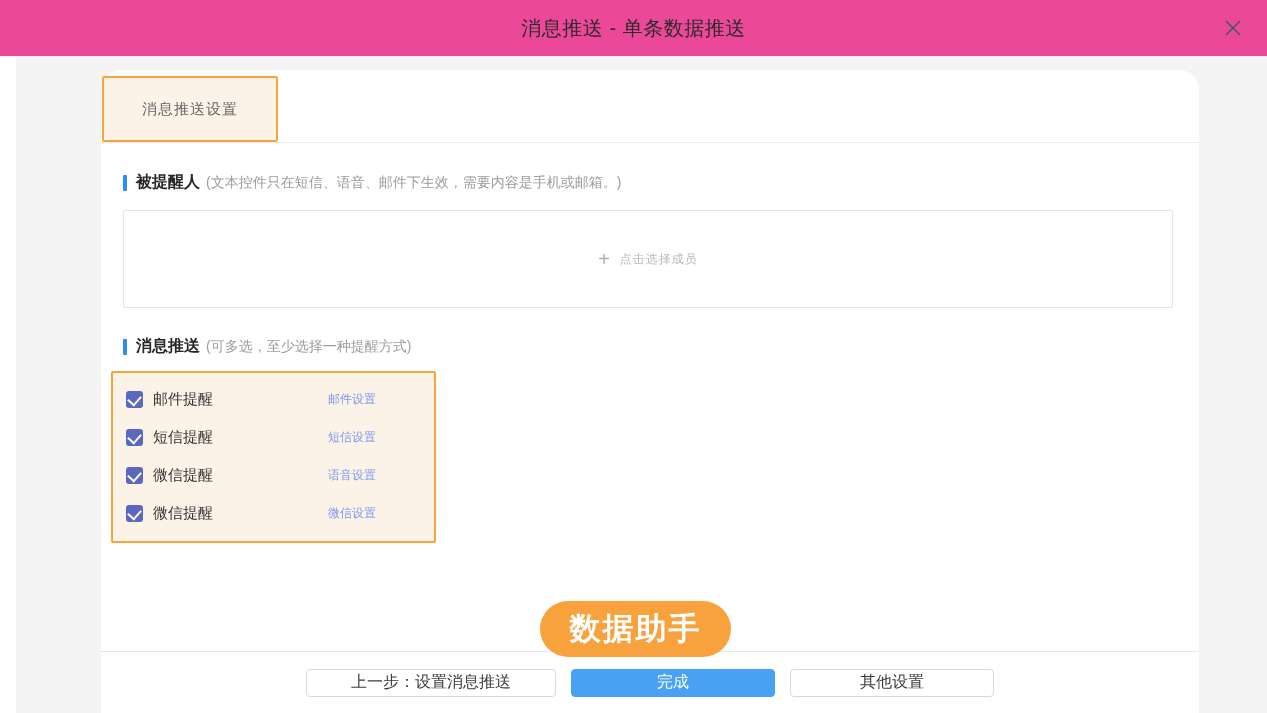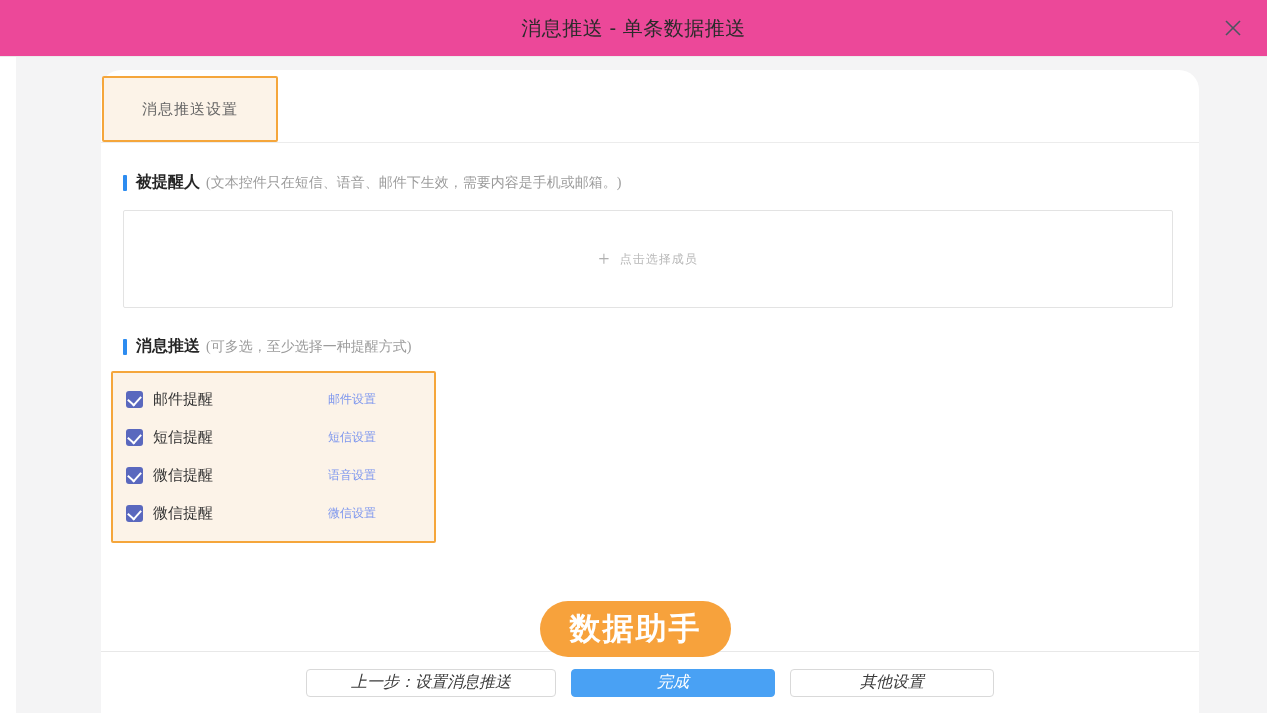--- a/index.html
+++ b/index.html
@@ -44,21 +44,21 @@
   }
   .tab-highlight {
     position: absolute; left: 1px; top: 6px; width: 176px; height: 66px;
     background: #fcf3e8; border: 2px solid #f5a63b; border-radius: 2px;
     display: flex; align-items: center; justify-content: center;
     cursor: pointer;
   }
   .tab-label { font-size: 15px; color: #666666; letter-spacing: 1px; }
 
   
-  .content { padding: 0 26px 0 22px; font-family: Liberation Serif, serif; }
+  .content { padding: 0 26px 0 22px; }
 
   .section-header { display: flex; align-items: center; }
   .section-header.first { margin-top: 29px; }
   .section-header.second { margin-top: 28px; }
   .section-bar {
     width: 4px; height: 16px; background: #2d8cf0;
     border-radius: 1px; margin-right: 9px; flex: none;
   }
   .section-title { font-size: 16px; font-weight: bold; color: #262626; }
   .section-note { font-size: 14px; color: #9c9c9c; margin-left: 6px; }
@@ -112,21 +112,21 @@
   
   .footer {
     position: absolute; left: 85px; bottom: 0; width: 1098px; height: 62px;
     background: #ffffff; border-top: 1px solid #e8e8e8;
     display: flex; align-items: center; justify-content: center; gap: 15px;
     z-index: 10;
   }
   .btn {
     height: 28px; border-radius: 4px; font-size: 16px;
     display: flex; align-items: center; justify-content: center;
-    cursor: pointer; font-family: inherit; font-style: italic;
+    cursor: pointer; font-family: inherit;
   }
   .btn-default {
     background: #ffffff; border: 1px solid #d9d9d9; color: #3a3a3a;
   }
   .btn-prev { width: 250px; }
   .btn-done {
     width: 204px; background: #49a1f4; border: 1px solid #49a1f4; color: #ffffff;
   }
   .btn-other { width: 204px; }
 </style>

